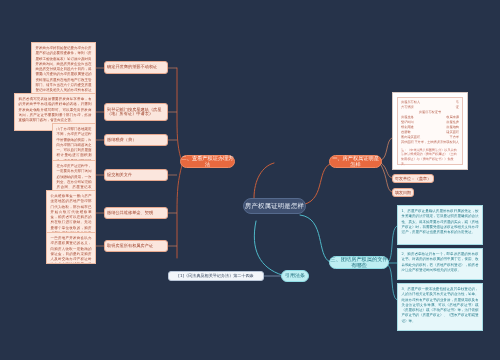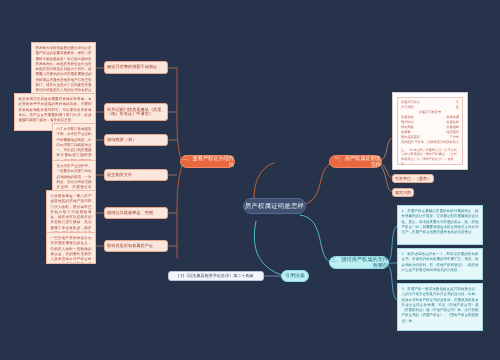--- a/index.html
+++ b/index.html
@@ -9,21 +9,21 @@
     font-family:"DejaVu Sans","Liberation Sans",sans-serif;
     position:relative;
   }
   #canvas{position:absolute;inset:0;width:500px;height:360px;}
   svg.links{position:absolute;left:0;top:0;width:500px;height:360px;pointer-events:none;}
 
   
   .pill{
     position:absolute;border-radius:9px;
     display:flex;align-items:center;justify-content:center;
-    text-align:right;line-height:1.05;
+    text-align:center;line-height:1.05;
     box-sizing:border-box;
   }
   .root{
     background:#3f5070;color:#e8eef7;border:1px solid #556a8d;
     font-size:6.4px;letter-spacing:.2px;border-radius:10px;
   }
   .branch-warm{
     background:#e8693f;color:#fff2ec;border:1px solid #f08a63;
     font-size:5.2px;border-radius:9px;
   }

